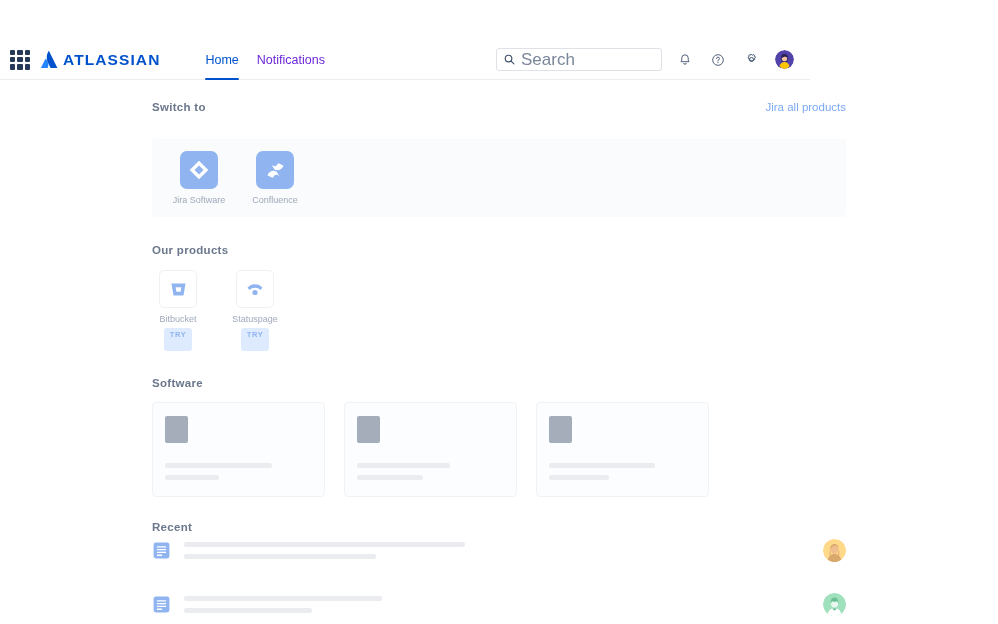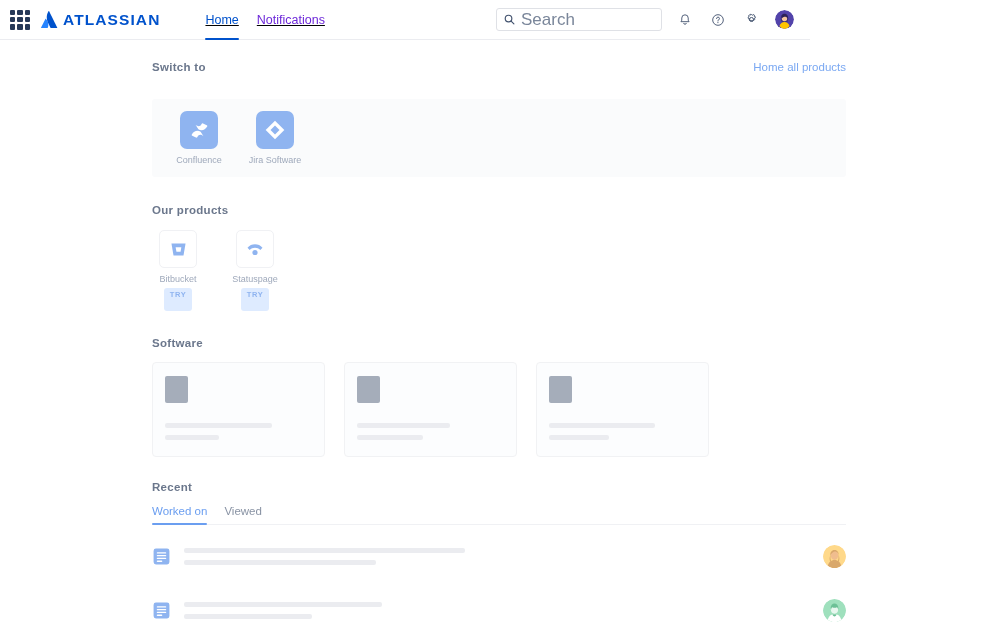--- a/index.html
+++ b/index.html
@@ -11,41 +11,42 @@
     overflow: hidden;
   }
 
   
   .topnav {
     height: 40px; width: 810px;
     display: flex; align-items: center;
     border-bottom: 1px solid #ebecf0;
     background: #ffffff;
     position: relative;
+    margin-top: 40px;
   }
   .app-switcher {
     width: 20px; height: 20px;
     margin-left: 10px; margin-right: 10px;
     display: grid;
     grid-template-columns: repeat(3, 1fr);
     grid-template-rows: repeat(3, 1fr);
     gap: 2px;
     cursor: pointer;
     flex: none;
   }
   .app-switcher i { background: #253858; border-radius: 1px; display: block; }
 
   .brand { display: flex; align-items: center; gap: 5px; cursor: pointer; }
   .brand-mark { width: 18px; height: 17px; display: block; }
   .brand-text {
     font-size: 15.5px; font-weight: bold; color: #0052cc;
     letter-spacing: 1.1px; line-height: 1;
   }
 
-  .nav-links { display: flex; align-items: center; margin-left: 36px; height: 40px; text-decoration: underline; }
+  .nav-links { display: flex; align-items: center; margin-left: 36px; height: 40px; }
   .nav-link {
     font-size: 12.5px; color: #6d28d9; padding: 0 9px;
     height: 40px; display: flex; align-items: center;
     cursor: pointer; position: relative;
   }
   .nav-link.active { color: #0052cc; font-weight: normal; }
   .nav-link.active::after {
     content: ""; position: absolute; left: 9px; right: 9px; bottom: 0;
     height: 2px; background: #0052cc; border-radius: 1px;
   }
@@ -231,43 +232,43 @@
     </svg>
 
   </div>
 </div>
 
 <div class="page">
   <div class="wrap">
 
     <div class="section-head">
       <div class="section-title">Switch to</div>
-      <div class="link-blue">Home all products</div>
+      <div class="link-blue">Jira all products</div>
     </div>
 
     <div class="switch-panel">
+
+      <div class="tile">
+        <div class="tile-icon">
+          <svg width="22" height="22" viewBox="0 0 24 24">
+            <path d="M12 1.8L22.2 12 12 22.2 1.8 12z" fill="#ffffff"></path>
+            <path d="M12 7.1L16.9 12 12 16.9 7.1 12z" fill="#8fb4f0"></path>
+          </svg>
+        </div>
+        <div class="tile-label">Jira Software</div>
+      </div>
 
       <div class="tile">
         <div class="tile-icon">
           <svg width="21" height="21" viewBox="0 0 24 24">
             <path d="M3.2 16.6c-.35.55-.1 1.25.5 1.5l4.3 2c.6.25 1.3 0 1.6-.55.9-1.6 1.9-2.6 3.3-2.6 1.1 0 2.1.45 3.6 1.6l-3.2-5.1c-1.1-.75-2.3-1.1-3.6-1.1-2.7 0-4.8 1.5-6.5 4.25z" fill="#ffffff"></path>
             <path d="M20.8 7.4c.35-.55.1-1.25-.5-1.5l-4.3-2c-.6-.25-1.3 0-1.6.55-.9 1.6-1.9 2.6-3.3 2.6-1.1 0-2.1-.45-3.6-1.6l3.2 5.1c1.1.75 2.3 1.1 3.6 1.1 2.7 0 4.8-1.5 6.5-4.25z" fill="#ffffff"></path>
           </svg>
         </div>
         <div class="tile-label">Confluence</div>
-      </div>
-
-      <div class="tile">
-        <div class="tile-icon">
-          <svg width="22" height="22" viewBox="0 0 24 24">
-            <path d="M12 1.8L22.2 12 12 22.2 1.8 12z" fill="#ffffff"></path>
-            <path d="M12 7.1L16.9 12 12 16.9 7.1 12z" fill="#8fb4f0"></path>
-          </svg>
-        </div>
-        <div class="tile-label">Jira Software</div>
       </div>
 
     </div>
 
     <div class="section-title" style="margin-bottom:14px;">Our products</div>
     <div class="products-row">
 
       <div class="product">
         <div class="product-icon">
           <svg width="19" height="19" viewBox="0 0 24 24">
@@ -309,24 +310,20 @@
 
       <div class="card">
         <div class="card-thumb"></div>
         <div class="sk l1" style="width:72%"></div>
         <div class="sk l2" style="width:41%"></div>
       </div>
 
     </div>
 
     <div class="section-title">Recent</div>
-    <div class="tabs">
-      <div class="tab active">Worked on</div>
-      <div class="tab">Viewed</div>
-    </div>
 
     <div class="recent-row">
       <svg class="doc-icon" viewBox="0 0 24 24">
         <rect x="2" y="2" width="20" height="20" rx="3" fill="#8fb4f0"></rect>
         <rect x="6" y="6.6" width="12" height="1.7" rx=".85" fill="#ffffff"></rect>
         <rect x="6" y="10.1" width="12" height="1.7" rx=".85" fill="#ffffff"></rect>
         <rect x="6" y="13.6" width="12" height="1.7" rx=".85" fill="#ffffff"></rect>
         <rect x="6" y="17.1" width="7" height="1.7" rx=".85" fill="#ffffff"></rect>
       </svg>
       <div class="recent-lines">

